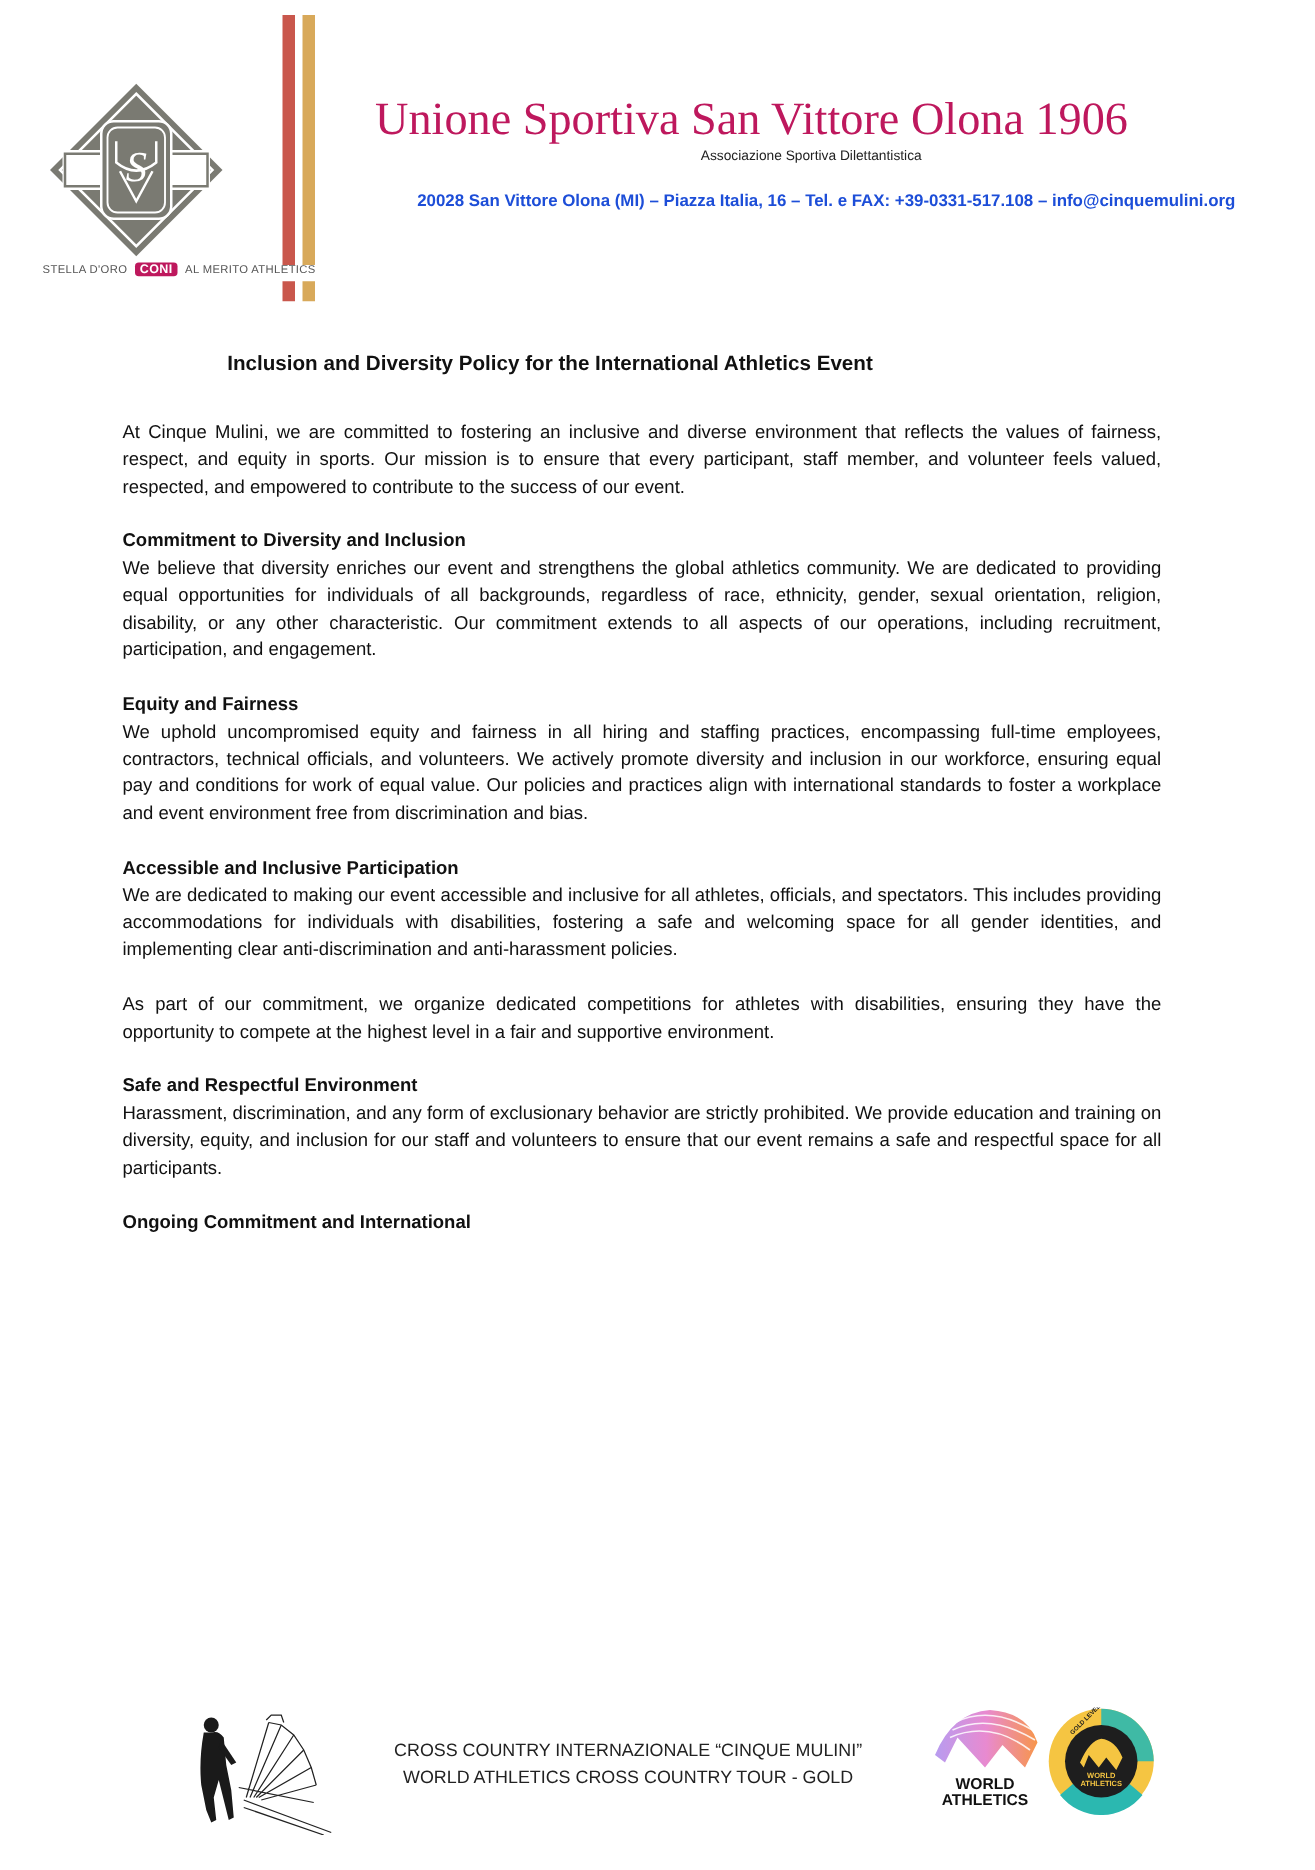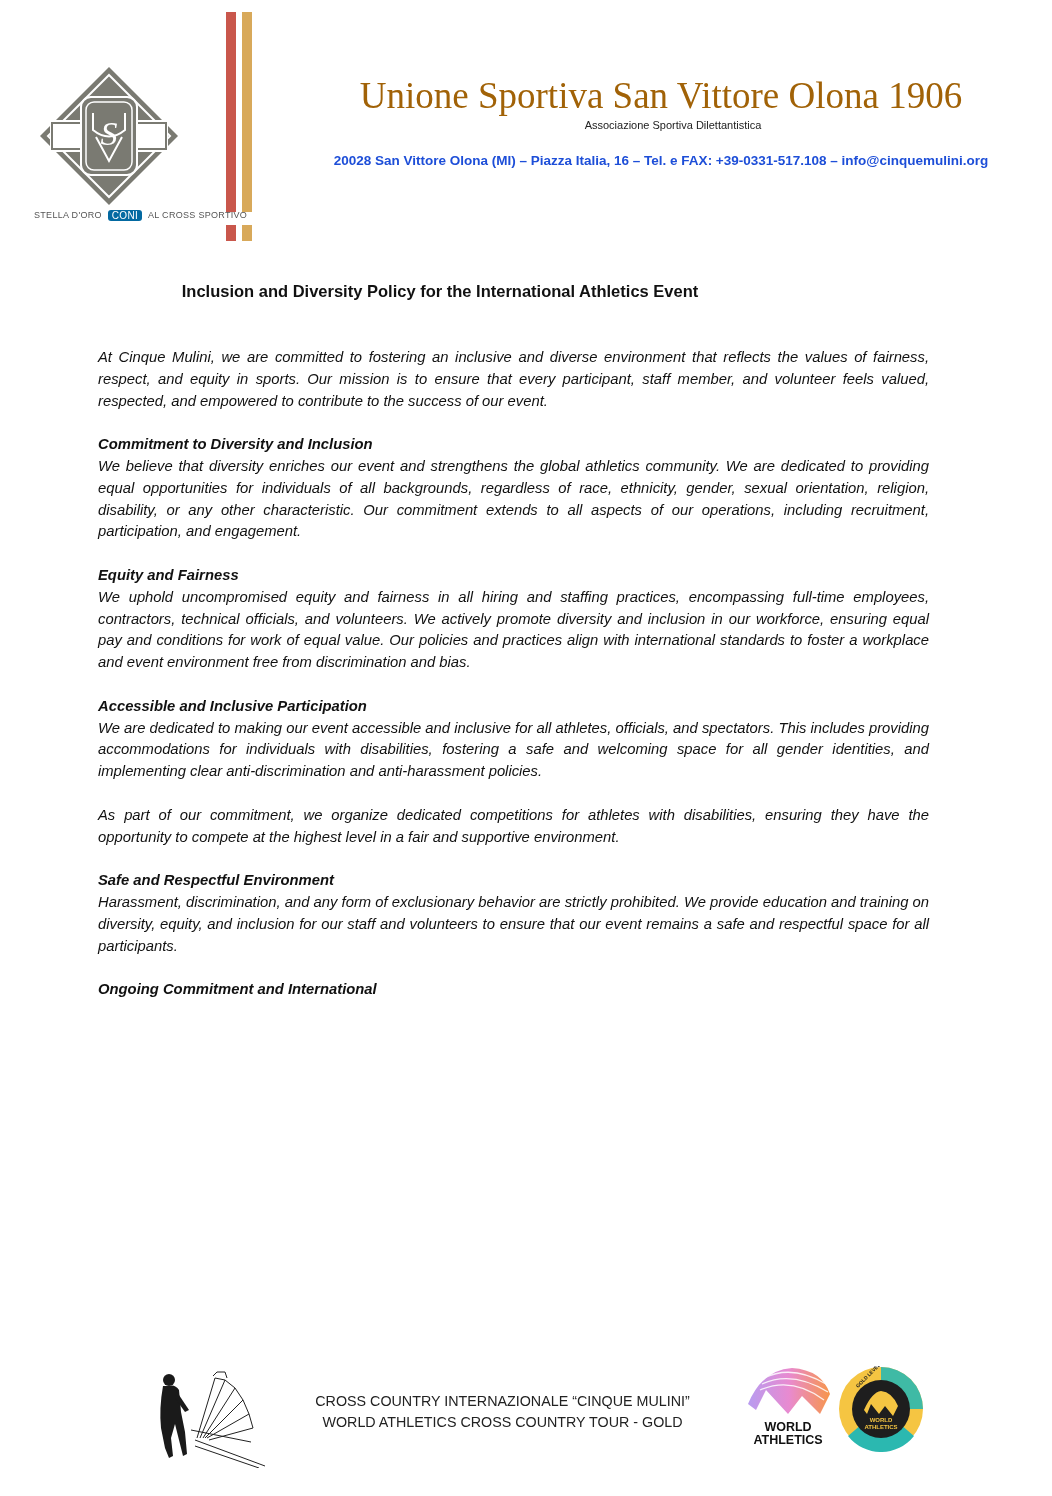--- a/index.html
+++ b/index.html
@@ -7,27 +7,27 @@
   .abs{position:absolute;}
   
   .logo-box{left:38px;top:65px;width:142px;height:142px;}
   .stripe{top:12px;width:10px;height:200px;}
   .stripe.red{left:226px;background:#c9574c;}
   .stripe.gold{left:242px;background:#d8a95a;}
   .stripe-b{top:225px;width:10px;height:16px;}
   .stripe-b.red{left:226px;background:#c9574c;}
   .stripe-b.gold{left:242px;background:#d8a95a;}
   .stella{left:34px;top:210px;font-size:9px;color:#555;letter-spacing:0.3px;white-space:nowrap;display:flex;gap:6px;}
-  .coni{display:inline-block;background:#0369a1;color:#fff;font-weight:normal;font-size:10px;padding:0 4px;border-radius:3px;}
-  .org-title{left:300px;top:74px;width:722px;text-align:center;font-family:"Liberation Serif",serif;font-size:37px;color:#a16207;}
-  .org-sub{left:312px;top:119px;width:722px;text-align:center;font-size:11px;color:#222;}
+  .coni{display:inline-block;background:#be185d;color:#fff;font-weight:bold;font-size:10px;padding:0 4px;border-radius:3px;}
+  .org-title{left:300px;top:74px;width:722px;text-align:left;font-family:"Liberation Serif",serif;font-size:37px;color:#be185d;}
+  .org-sub{left:288px;top:119px;width:722px;text-align:center;font-size:11px;color:#222;}
   .org-addr{left:300px;top:153px;width:722px;text-align:center;font-size:13.5px;color:#1d4ed8;font-weight:bold;}
   
   .doc-title{left:0;width:880px;top:282px;text-align:center;font-weight:bold;font-size:16.5px;color:#111;}
-  .content{left:98px;top:347px;width:831px;font-size:14.8px;line-height:21.8px;text-align:justify;font-style:italic;}
+  .content{left:98px;top:336px;width:831px;font-size:14.8px;line-height:21.8px;text-align:justify;}
   .content p{margin:0 0 21.8px 0;}
   .content h3{margin:0;font-size:14.8px;font-weight:bold;line-height:21.8px;}
   
   .runner{left:155px;top:1368px;width:112px;height:100px;}
   .footer-text{left:290px;top:1391px;width:425px;text-align:center;font-size:14.3px;line-height:21px;color:#222;}
   .wa-logo{left:742px;top:1364px;width:95px;height:88px;}
   .wa-text{left:742px;top:1421px;width:92px;text-align:center;font-weight:bold;font-size:12.5px;line-height:13px;color:#111;}
   .gold-badge{left:838px;top:1366px;width:86px;height:86px;}
 </style>
 </head>
@@ -46,21 +46,21 @@
     <path d="M58 72 L71 96 L84 72" fill="none" stroke="#fff" stroke-width="2"></path>
   </svg>
 </div>
 <div class="abs stripe red"></div>
 <div class="abs stripe gold"></div>
 <div class="abs stripe-b red"></div>
 <div class="abs stripe-b gold"></div>
 <div class="abs stella">
   <span>STELLA D'ORO</span>
   <span class="coni">CONI</span>
-  <span>AL CROSS SPORTIVO</span>
+  <span>AL MERITO ATHLETICS</span>
 </div>
 
 <div class="abs org-title">Unione Sportiva San Vittore Olona 1906</div>
 <div class="abs org-sub">Associazione Sportiva Dilettantistica</div>
 <div class="abs org-addr">20028 San Vittore Olona (MI) –  Piazza Italia, 16  –  Tel. e FAX: +39-0331-517.108 – info@cinquemulini.org</div>
 
 <div class="abs doc-title">Inclusion and Diversity Policy for the International Athletics Event</div>
 
 <div class="abs content">
   <p>At Cinque Mulini, we are committed to fostering an inclusive and diverse environment that reflects the values of fairness, respect, and equity in sports. Our mission is to ensure that every participant, staff member, and volunteer feels valued, respected, and empowered to contribute to the success of our event.</p>

